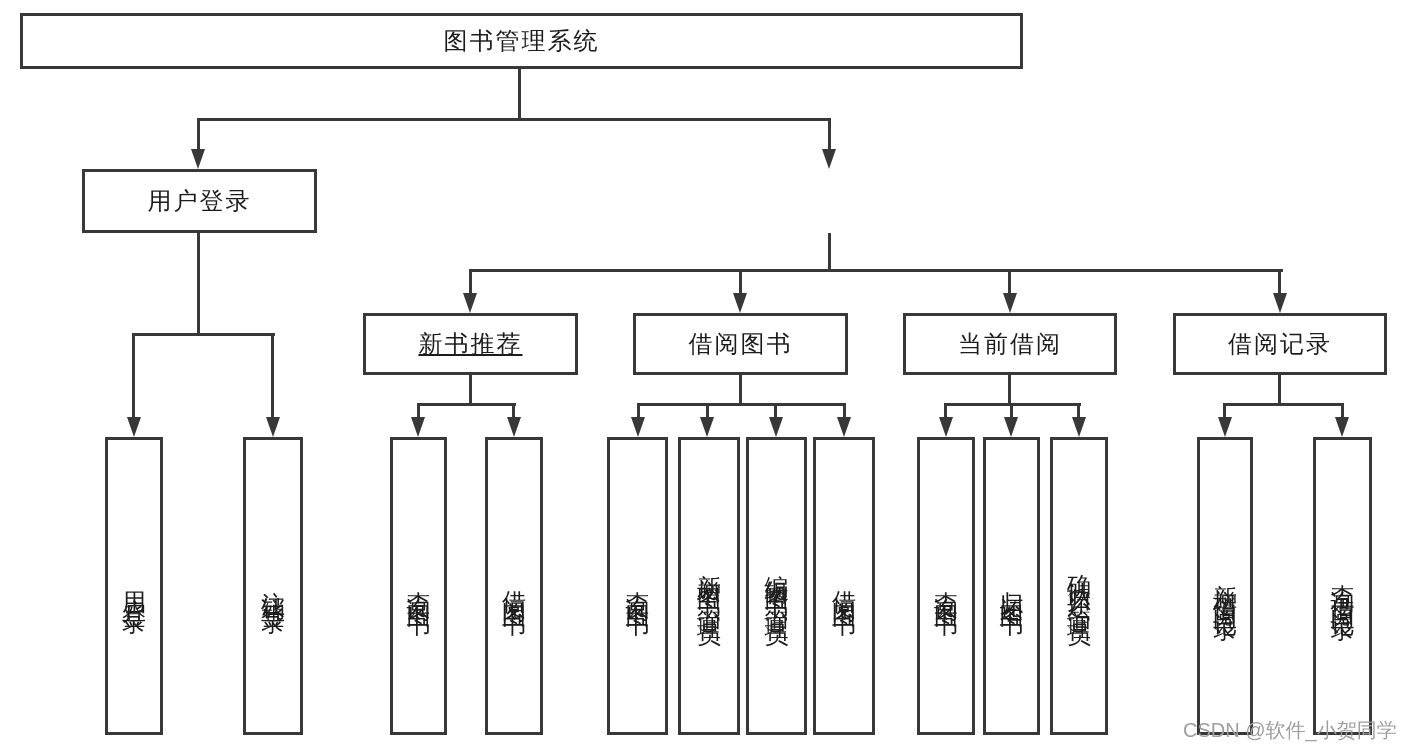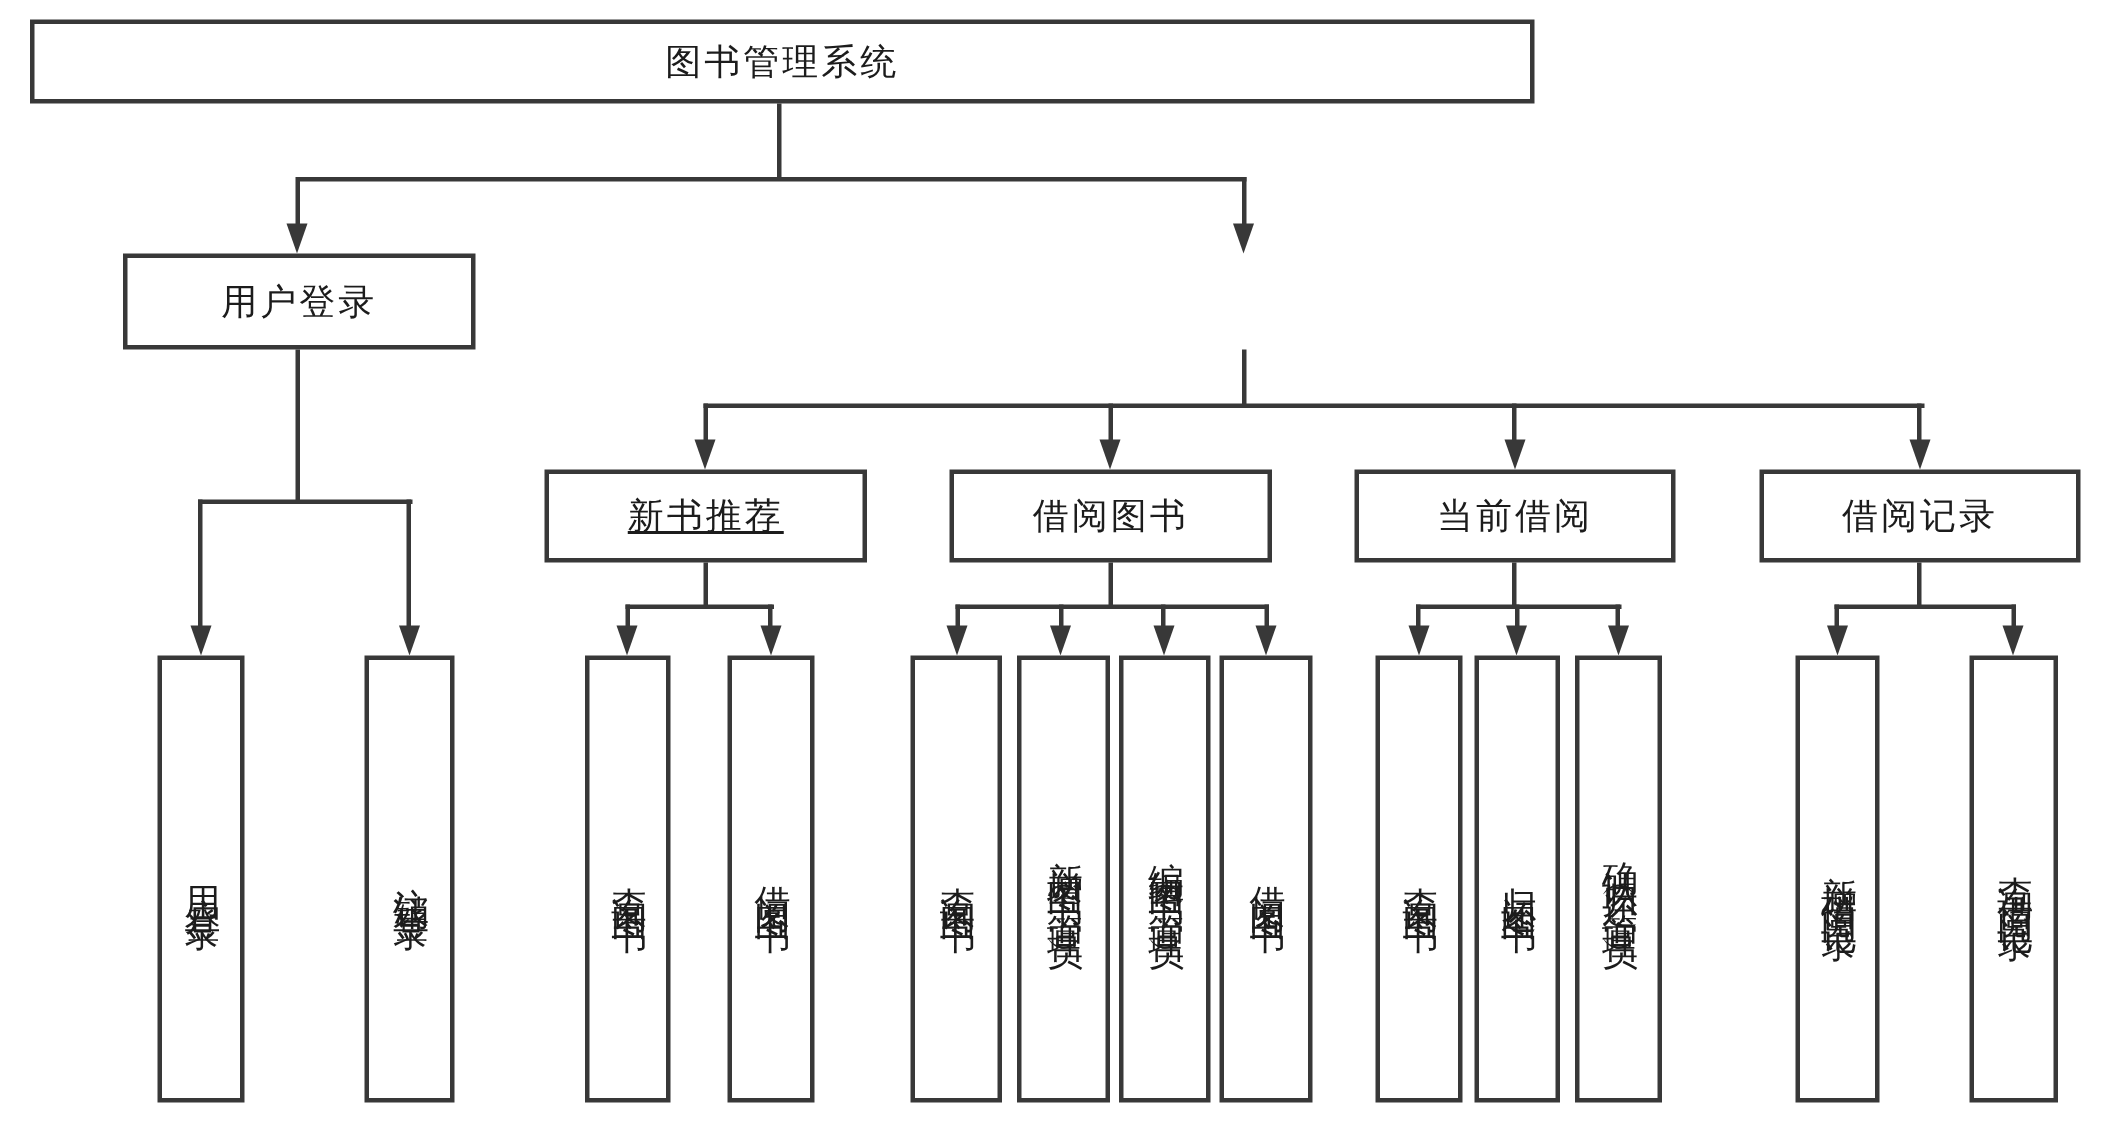--- a/index.html
+++ b/index.html
@@ -177,14 +177,15 @@
     <span class="vlabel">确认归还（管理员）</span>
   </div>
 
   <div class="box" style="left:1197px; top:437px; width:56px; height:298px;">
     <span class="vlabel">新增借阅记录</span>
   </div>
   <div class="box" style="left:1313px; top:437px; width:59px; height:298px;">
     <span class="vlabel">查询借阅记录</span>
   </div>
 
+  <span class="watermark">CSDN @软件_小贺同学</span>
 
 </div>
 
 </body></html>

